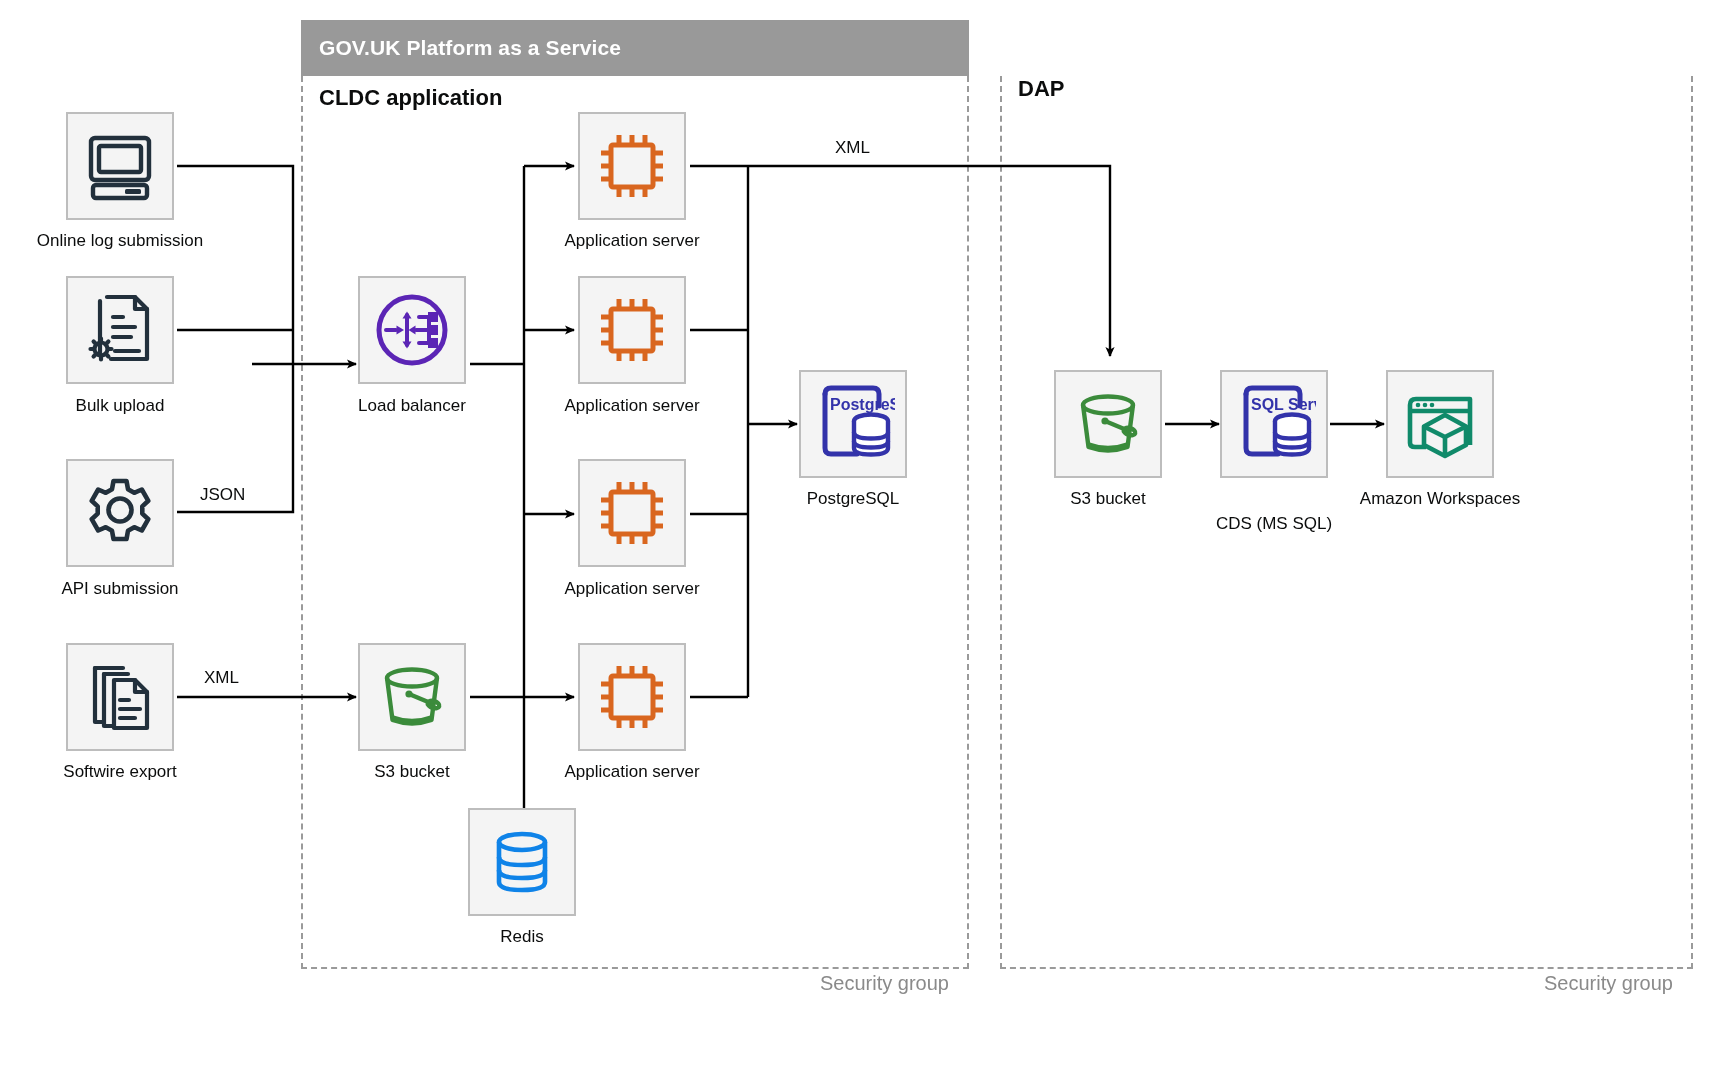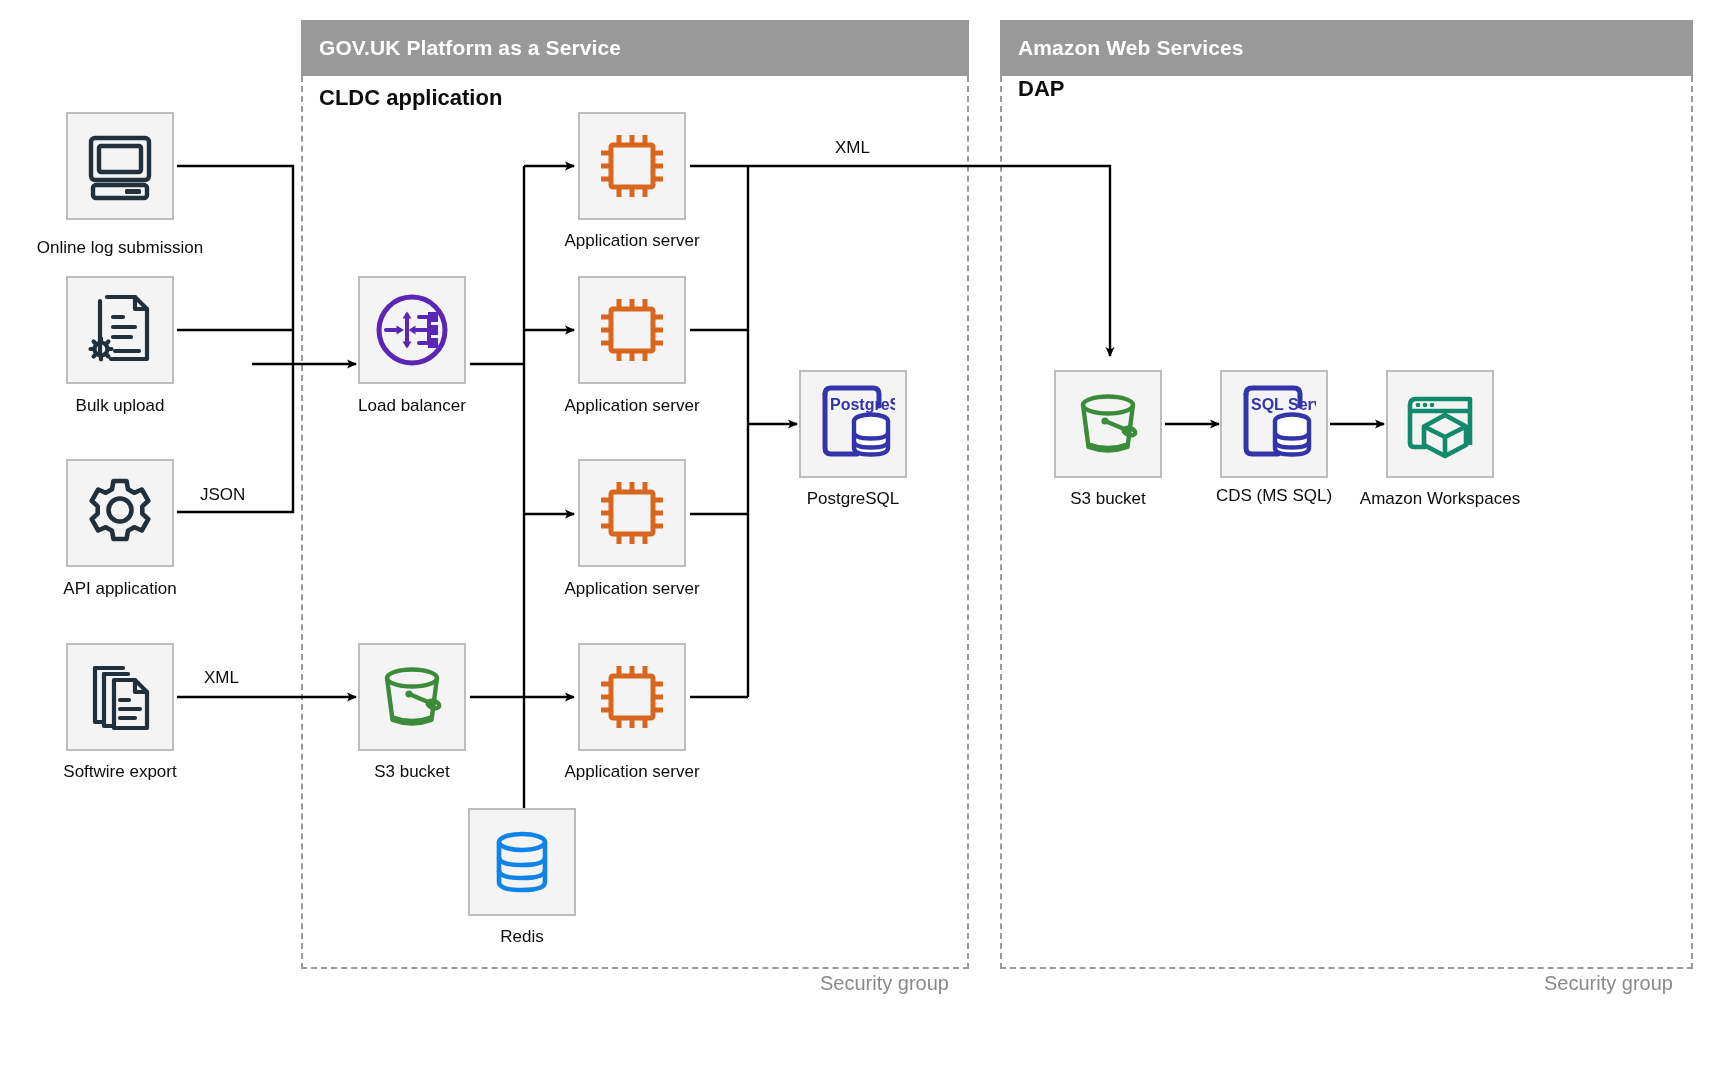--- a/index.html
+++ b/index.html
@@ -98,23 +98,20 @@
 
 <div id="canvas">
 
   <div class="zone-header" style="left:301px; top:20px; width:668px; height:56px;">
     <span>GOV.UK Platform as a Service</span>
   </div>
   <div class="zone-body" style="left:301px; top:76px; width:668px; height:893px;"></div>
   <div class="zone-sublabel" style="left:319px; top:85px;">CLDC application</div>
   <div class="zone-footnote" style="left:729px; top:944px; width:220px;">Security group</div>
 
-  <div class="zone-header" style="left:1000px; top:20px; width:693px; height:56px;">
-    <span>Amazon Web Services</span>
-  </div>
   <div class="zone-body" style="left:1000px; top:76px; width:693px; height:893px;"></div>
   <div class="zone-sublabel" style="left:1018px; top:76px;">DAP</div>
   <div class="zone-footnote" style="left:1453px; top:944px; width:220px;">Security group</div>
 
   <svg id="wires" viewBox="0 0 1712 1082" xmlns="http://www.w3.org/2000/svg">
     <defs>
       <marker id="arrow" markerWidth="11" markerHeight="11" refX="9" refY="5.2" orient="auto" markerUnits="userSpaceOnUse">
         <path d="M0,0.6 L10,5.2 L0,9.8 L2.4,5.2 Z" fill="#000000"></path>
       </marker>
     </defs>
@@ -158,21 +155,21 @@
   <div class="node" style="left:66px; top:112px;">
     <svg width="74" height="74" viewBox="0 0 74 74">
       <g fill="none" stroke="#22303c" stroke-width="4.4" stroke-linejoin="round">
         <rect x="8" y="9" width="58" height="42" rx="4"></rect>
         <rect x="16" y="17" width="42" height="26" rx="2"></rect>
         <rect x="10" y="56" width="54" height="13" rx="3"></rect>
       </g>
       <rect x="42" y="60" width="16" height="5" rx="1.5" fill="#22303c"></rect>
     </svg>
   </div>
-  <div class="node-label" style="left:120px; top:231px;margin-top:7px;">Online log submission</div>
+  <div class="node-label" style="left:120px; top:231px;">Online log submission</div>
 
   <div class="node" style="left:66px; top:276px;">
     <svg width="74" height="74" viewBox="0 0 74 74">
       <g fill="none" stroke="#22303c" stroke-width="4.2" stroke-linejoin="round" stroke-linecap="round">
         <path d="M17 8 L17 60"></path>
         <path d="M24 4 L52 4 L64 16 L64 66 L28 66"></path>
         <path d="M52 4 L52 16 L64 16"></path>
         <path d="M30 24 L40 24"></path>
         <path d="M30 34 L52 34"></path>
         <path d="M30 44 L48 44"></path>
@@ -192,21 +189,21 @@
     <svg width="74" height="74" viewBox="0 0 74 74">
       <g fill="none" stroke="#22303c" stroke-width="4.6" stroke-linejoin="round">
         <path d="M30.5 5 L43.5 5 L45 13.2 L51.2 16.8 L58.8 13.5 L65.3 24.8 L59.3 30.4
                  L59.3 37.6 L65.3 43.2 L58.8 54.5 L51.2 51.2 L45 54.8 L43.5 63 L30.5 63
                  L29 54.8 L22.8 51.2 L15.2 54.5 L8.7 43.2 L14.7 37.6 L14.7 30.4
                  L8.7 24.8 L15.2 13.5 L22.8 16.8 L29 13.2 Z"></path>
         <circle cx="37" cy="34" r="11.5"></circle>
       </g>
     </svg>
   </div>
-  <div class="node-label" style="left:120px; top:579px;">API application</div>
+  <div class="node-label" style="left:120px; top:579px;">API submission</div>
 
   <div class="node" style="left:66px; top:643px;">
     <svg width="74" height="74" viewBox="0 0 74 74">
       <g fill="none" stroke="#22303c" stroke-width="4.2" stroke-linejoin="round" stroke-linecap="round">
         <path d="M12 8 L40 8"></path>
         <path d="M12 8 L12 62 L20 62"></path>
         <path d="M21 14 L45 14"></path>
         <path d="M21 14 L21 66 L29 66"></path>
         <path d="M31 20 L52 20 L64 32 L64 68 L31 68 Z"></path>
         <path d="M52 20 L52 32 L64 32"></path>
@@ -355,21 +352,21 @@
       <path d="M14 10 L14 64 Q14 70 20 70 L46 70" fill="none" stroke="#3333aa" stroke-width="5" stroke-linecap="round"></path>
       <text x="19" y="26" font-family="'Liberation Sans',sans-serif" font-size="16" font-weight="bold" fill="#3333aa">SQL Server</text>
       <g fill="#ffffff" stroke="#3333aa" stroke-width="4.4">
         <ellipse cx="60" cy="37" rx="17" ry="6.5"></ellipse>
         <path d="M43 37 L43 64 Q43 70.5 60 70.5 Q77 70.5 77 64 L77 37"></path>
         <path d="M43 48 Q43 54.5 60 54.5 Q77 54.5 77 48"></path>
         <path d="M43 57 Q43 63.5 60 63.5 Q77 63.5 77 57"></path>
       </g>
     </svg>
   </div>
-  <div class="node-label" style="left:1274px; top:486px;">CDS (MS SQL)</div>
+  <div class="node-label" style="left:1274px; top:514px;">CDS (MS SQL)</div>
 
   <div class="node" style="left:1386px; top:370px;">
     <svg width="80" height="78" viewBox="0 0 80 78">
       <g fill="none" stroke="#108a6a" stroke-width="4.6" stroke-linejoin="round">
         <path d="M10 20 Q10 14 16 14 L70 14 L70 60"></path>
         <path d="M10 20 L10 58 Q10 62 15 62 L26 62"></path>
         <path d="M10 26 L70 26"></path>
       </g>
       <g fill="#108a6a">
         <circle cx="18" cy="20" r="2.3"></circle>

